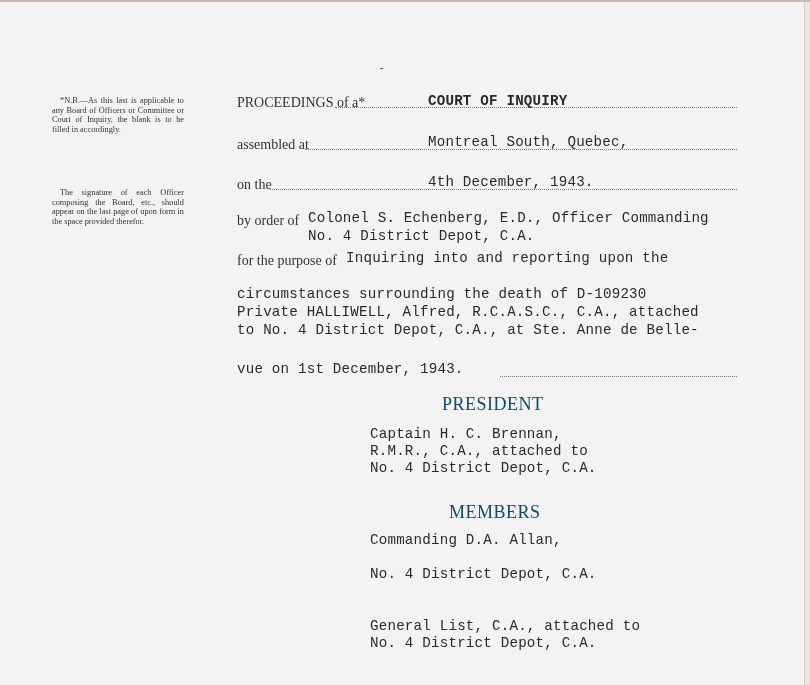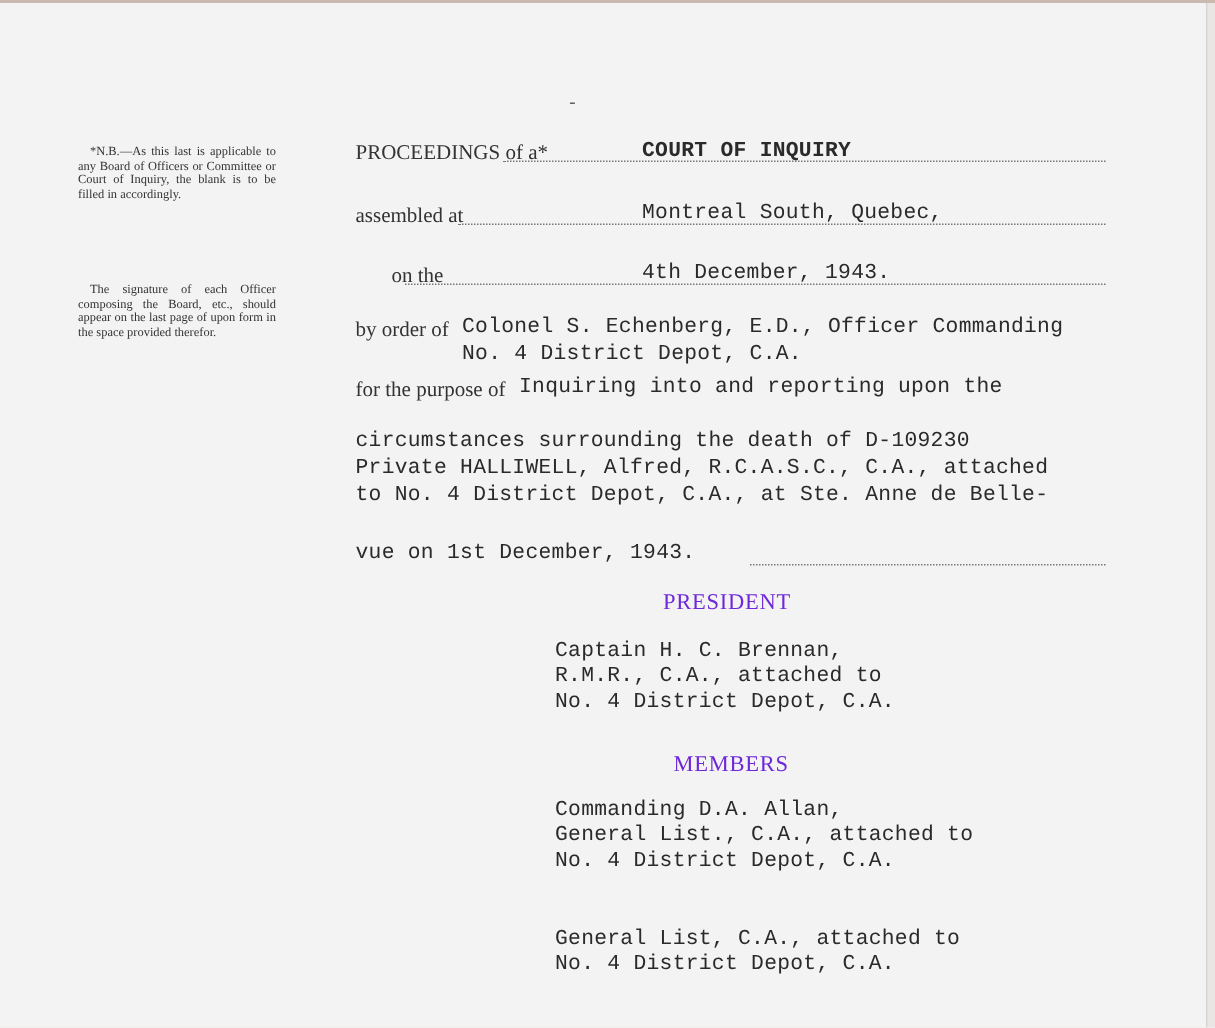--- a/index.html
+++ b/index.html
@@ -7,21 +7,21 @@
   .page { position:absolute; left:0; top:0; width:804px; height:685px; background:#f4f3f3;
           border-right:1px solid #d6d3d1; }
   .topedge { position:absolute; left:0; top:0; width:810px; height:2px; background:#c9b9ae; }
   .sidenote { position:absolute; left:52px; width:132px; font-family:"Liberation Serif", serif;
               font-size:8.3px; line-height:9.6px; color:#333; text-align:justify; }
   .sidenote p { margin:0; text-indent:8px; }
   .label { font-family:"Liberation Serif", serif; font-size:14px; color:#333; position:absolute; white-space:nowrap; }
   .type { font-family:"Liberation Mono", monospace; font-size:14.2px; color:#2a2a2a; position:absolute; white-space:nowrap; letter-spacing:0.2px; }
   .bold { font-weight:bold;font-family:Liberation Mono, monospace; }
   .dots { position:absolute; border-bottom:1px dotted #777; height:0; }
-  .heading { font-family:"Liberation Serif", serif; font-size:15px; color:#6d28d9; position:absolute; letter-spacing:0.5px; }
+  .heading { font-family:"Liberation Serif", serif; font-size:18px; color:#0c4a6e; position:absolute; letter-spacing:0.5px; }
   .mark { position:absolute; font-family:"Liberation Mono", monospace; font-size:12px; color:#555; }
 </style>
 </head>
 <body>
 
 <div class="page">
   <div class="topedge"></div>
 
   <div class="mark" style="left:378px;top:62px;">-</div>
 
@@ -33,21 +33,21 @@
   </div>
 
   <span class="label" style="left:237px;top:95px;">PROCEEDINGS of a*</span>
   <div class="dots" style="left:335px;top:107px;width:402px;"></div>
   <span class="type bold" style="left:428px;top:93px;">COURT OF INQUIRY</span>
 
   <span class="label" style="left:237px;top:137px;">assembled at</span>
   <div class="dots" style="left:305px;top:149px;width:432px;"></div>
   <span class="type" style="left:428px;top:134px;">Montreal South, Quebec,</span>
 
-  <span class="label" style="left:237px;top:177px;margin-left:24px;">on the</span>
+  <span class="label" style="left:237px;top:177px;">on the</span>
   <div class="dots" style="left:270px;top:189px;width:467px;"></div>
   <span class="type" style="left:428px;top:174px;">4th December, 1943.</span>
 
   <span class="label" style="left:237px;top:213px;">by order of</span>
   <span class="type" style="left:308px;top:210px;">Colonel S. Echenberg, E.D., Officer Commanding</span>
   <span class="type" style="left:308px;top:228px;">No. 4 District Depot, C.A.</span>
 
   <span class="label" style="left:237px;top:253px;">for the purpose of</span>
   <span class="type" style="left:346px;top:250px;">Inquiring into and  reporting upon the</span>
   <span class="type" style="left:237px;top:286px;">circumstances surrounding  the death of D-109230</span>
@@ -56,17 +56,16 @@
   <span class="type" style="left:237px;top:361px;">vue on 1st December, 1943.</span>
   <div class="dots" style="left:500px;top:376px;width:237px;"></div>
 
   <span class="heading" style="left:442px;top:394px;">PRESIDENT</span>
   <span class="type" style="left:370px;top:426px;">Captain H. C. Brennan,</span>
   <span class="type" style="left:370px;top:443px;">R.M.R., C.A., attached to</span>
   <span class="type" style="left:370px;top:460px;">No. 4 District Depot, C.A.</span>
 
   <span class="heading" style="left:449px;top:502px;">MEMBERS</span>
   <span class="type" style="left:370px;top:532px;">Commanding D.A. Allan,</span>
-  <span class="type" style="left:370px;top:549px;">General List., C.A., attached to</span>
   <span class="type" style="left:370px;top:566px;">No. 4 District Depot, C.A.</span>
   <span class="type" style="left:370px;top:618px;">General List, C.A., attached to</span>
   <span class="type" style="left:370px;top:635px;">No. 4 District Depot, C.A.</span>
 </div>
 
 </body></html>

